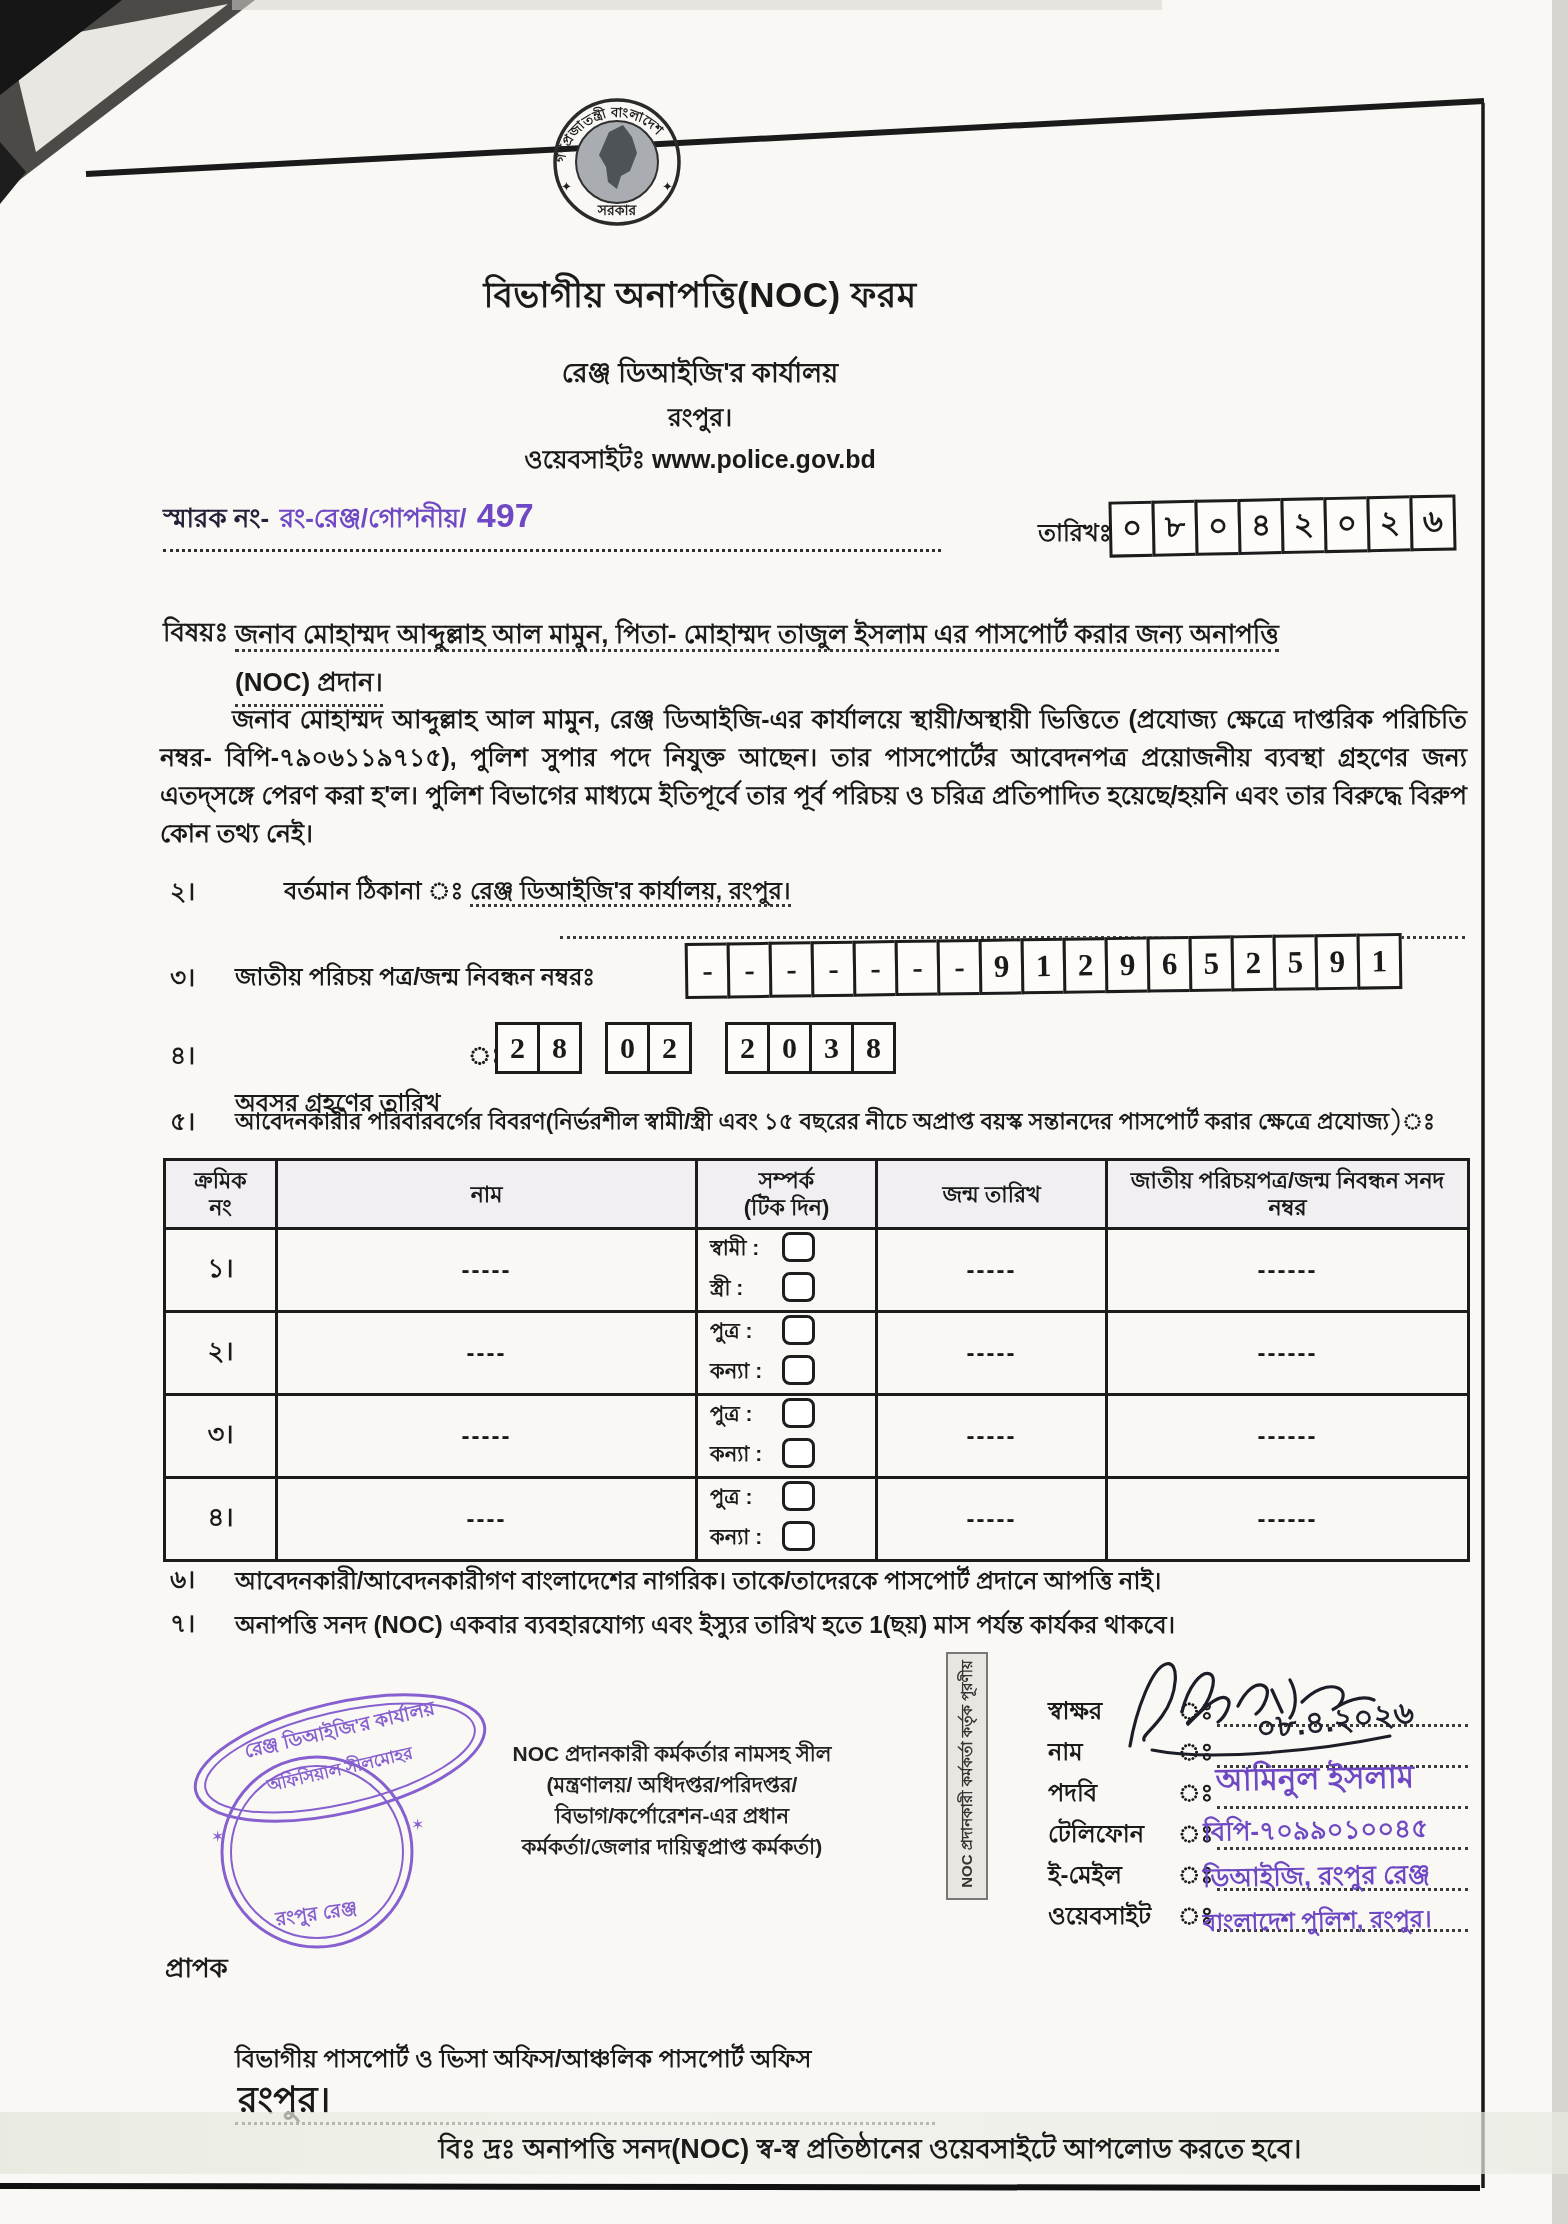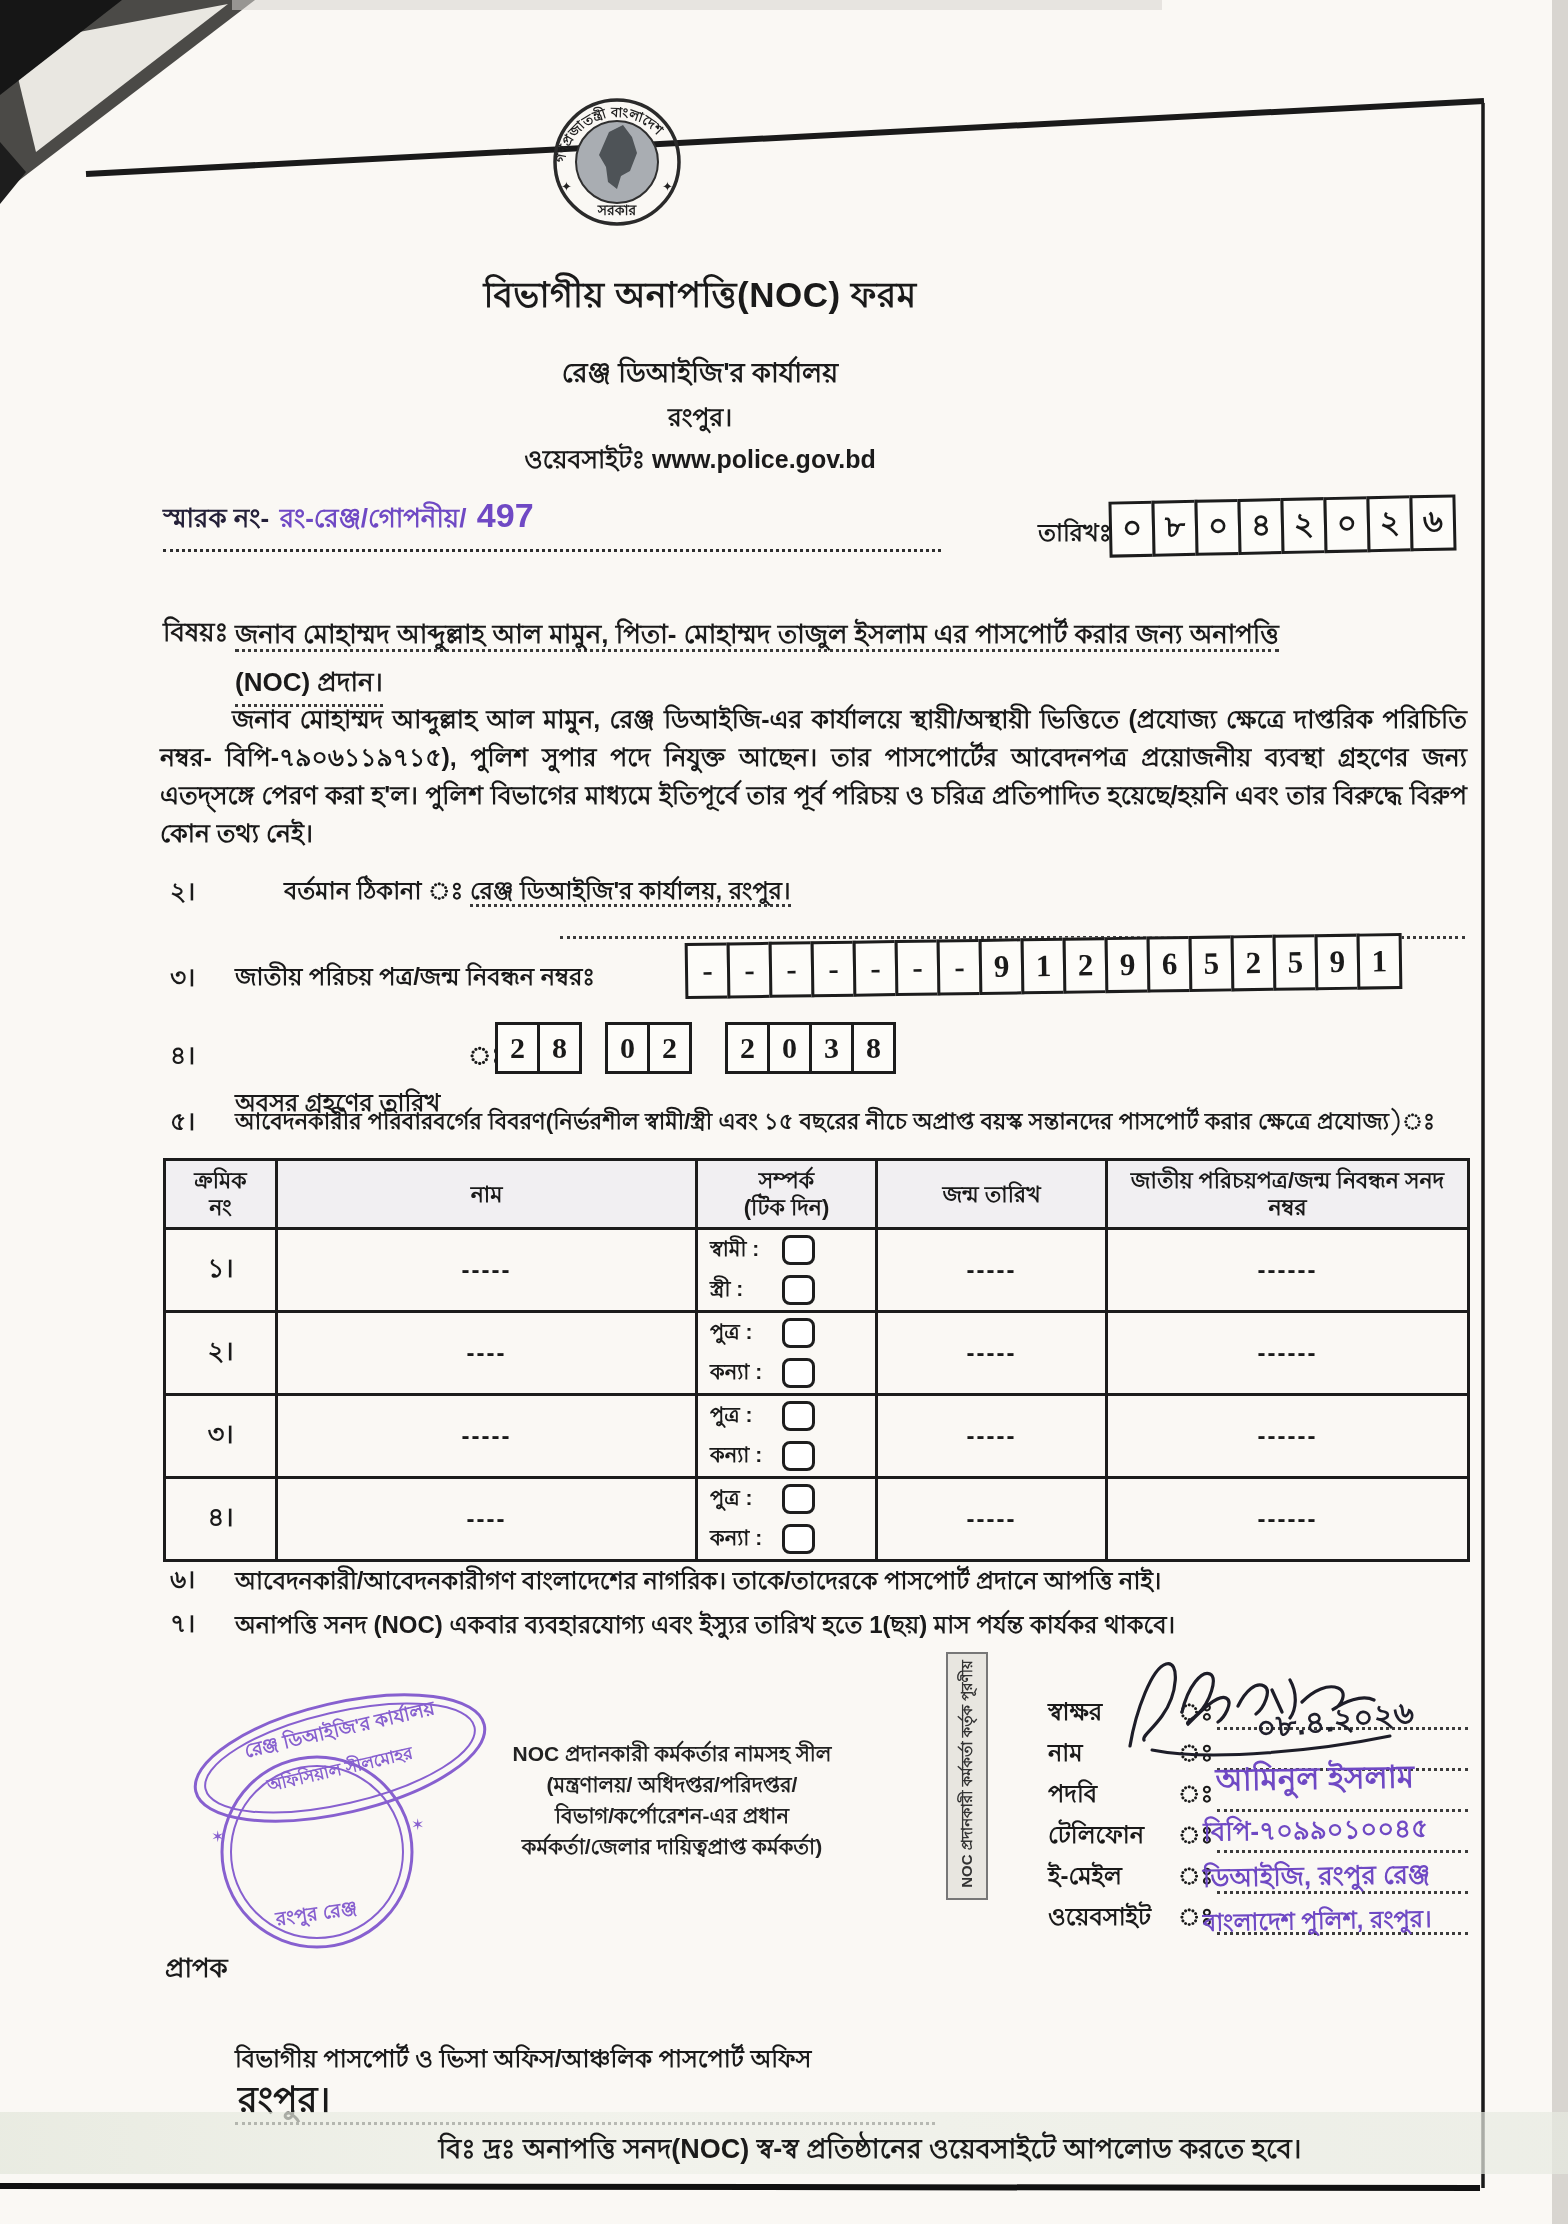--- a/index.html
+++ b/index.html
@@ -73,34 +73,34 @@
   
   .fam{left:163px;top:1158px;border-collapse:collapse;table-layout:fixed;width:1307px;}
   .fam th,.fam td{border:3px solid #1c1c1c;padding:0;}
   .fam th{height:66px;font-size:22px;font-weight:bold;background:#f1eff2;line-height:27px;}
   .fam td{height:80px;text-align:center;font-weight:bold;}
   .c-sl{width:112px;font-size:26px;}
   .c-name{width:420px;font-size:24px;letter-spacing:2px;}
   .c-rel{width:180px;}
   .c-dob{width:230px;font-size:24px;letter-spacing:2px;}
   .c-nid{width:362px;font-size:24px;letter-spacing:2px;}
-  .rel-line{display:flex;align-items:center;padding:2px 0 2px 12px;height:36px;}
+  .rel-line{display:flex;padding:2px 0 2px 12px;height:36px;}
   .rel-lab{font-size:21px;font-weight:bold;width:72px;text-align:left;}
   .cb{width:27px;height:24px;border:3px solid #1d1d1d;border-radius:8px;background:#fff;
       display:inline-block;}
   
   .note-c{left:452px;top:1738px;width:440px;text-align:center;font-weight:bold;font-size:21px;
           line-height:31px;color:#222;}
   .vstrip{left:946px;top:1652px;width:42px;height:248px;background:#e8e6e0;
           border:2px solid #777;box-sizing:border-box;overflow:hidden;}
   .vstrip-in{width:240px;height:38px;line-height:38px;font-size:15px;font-weight:bold;
              transform:rotate(-90deg) translateX(-240px);transform-origin:0 0;white-space:nowrap;
              text-align:center;color:#333;}
   .sigfields{left:1048px;top:1692px;width:420px;}
-  .sf{display:flex;align-items:center;height:41px;}
+  .sf{display:flex;align-items:flex-start;height:41px;}
   .sf-lab{width:130px;font-size:24px;font-weight:bold;}
   .sf-col{font-size:24px;font-weight:bold;margin-right:4px;}
   .sf-dots{flex:1;border-bottom:3px dotted #3c3c3c;height:32px;}
   .sigsvg{left:1122px;top:1650px;}
   .handdate{left:1256px;top:1696px;font-size:31px;font-weight:bold;color:#20202c;
             transform:rotate(-6deg);}
   .pstamp{left:1158px;top:1754px;width:316px;text-align:center;color:#6f49c4;
           transform:rotate(-1deg);}
   .pstamp .l1{font-size:31px;font-weight:bold;}
   .pstamp .l2{font-size:26px;font-weight:bold;margin-top:4px;}

